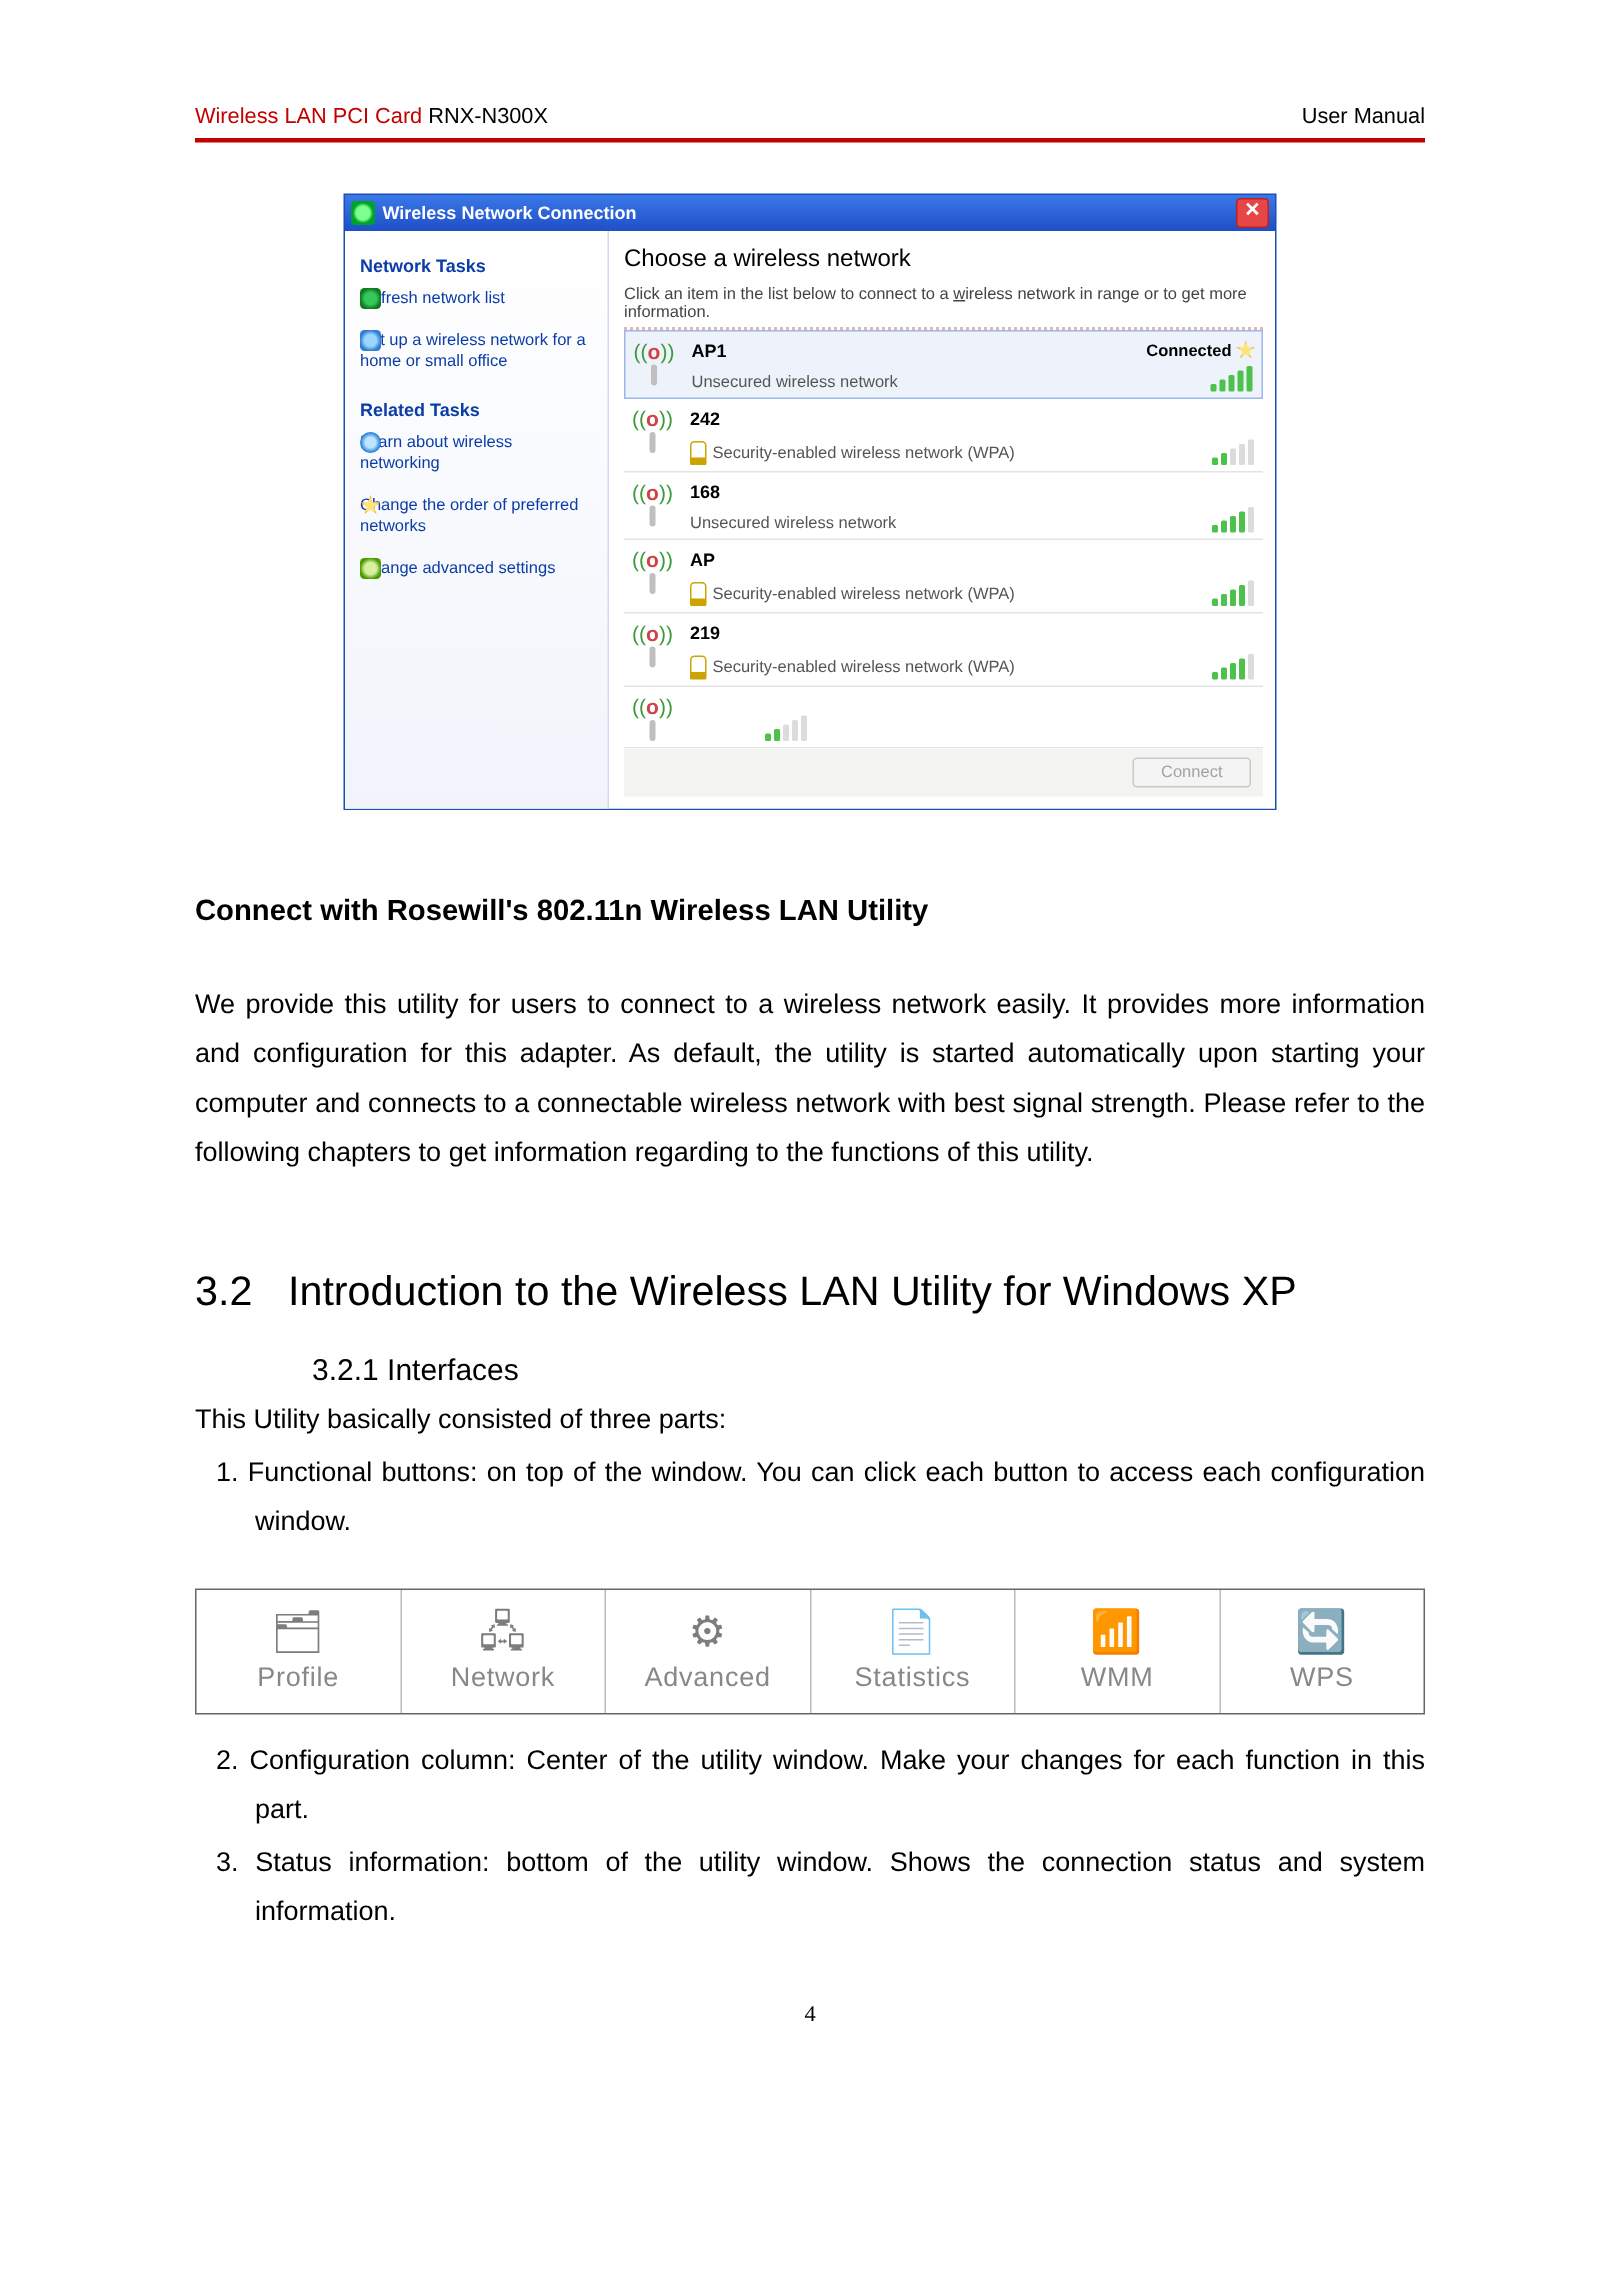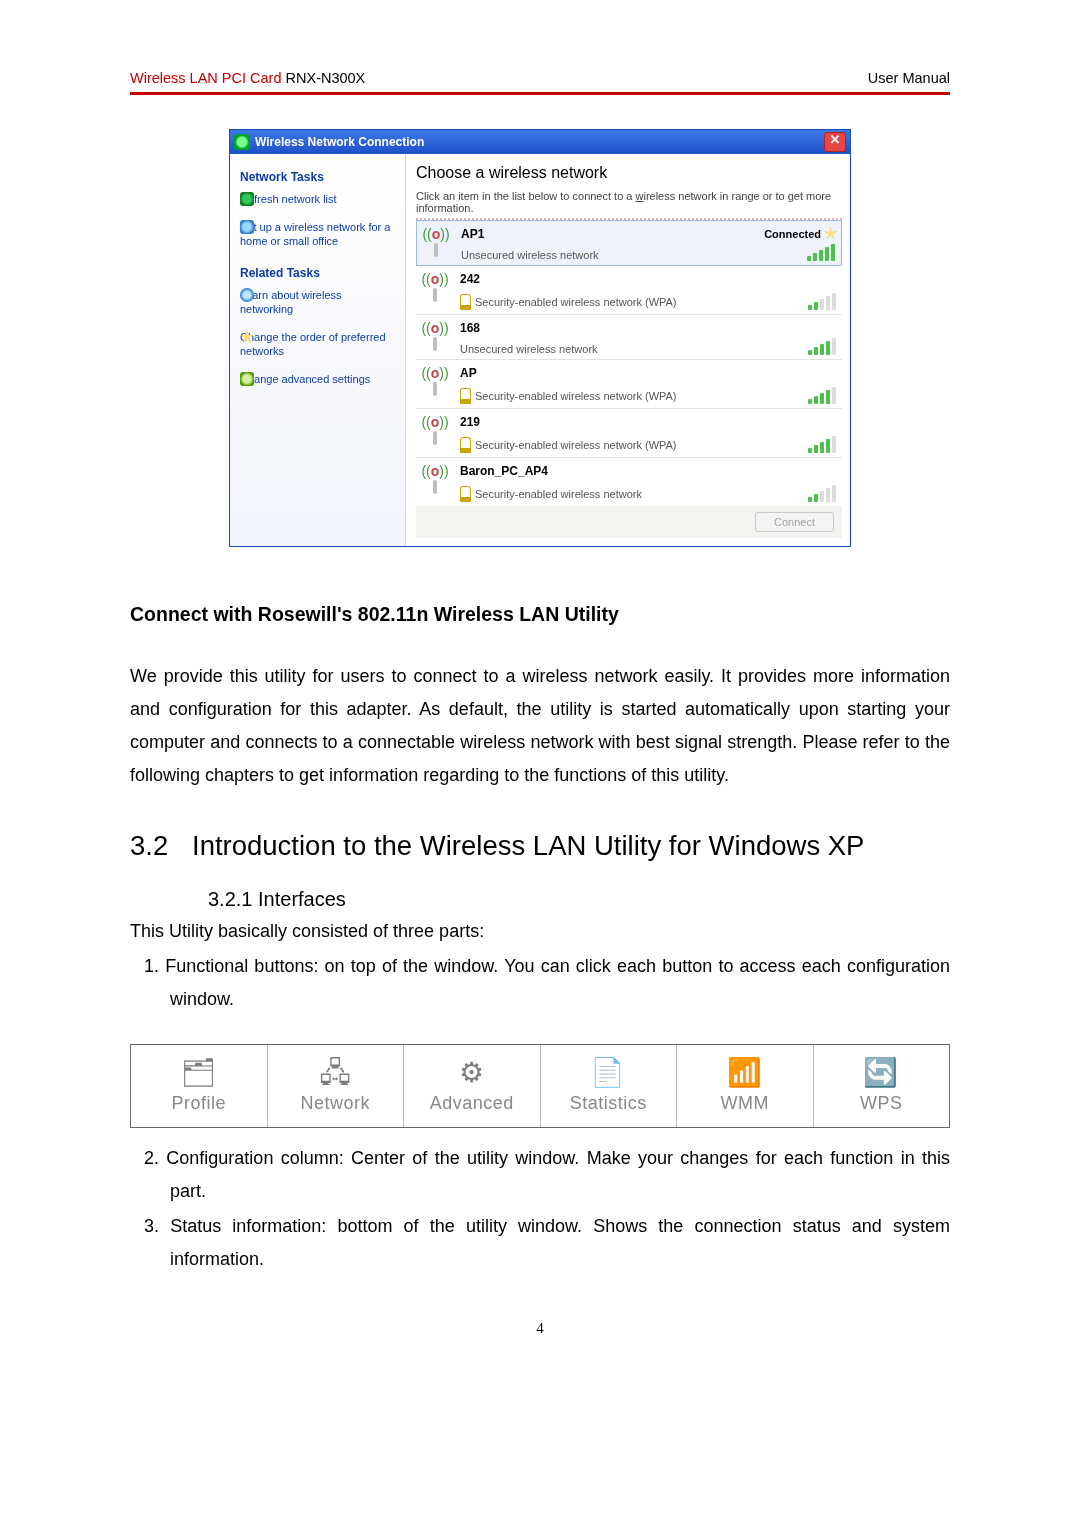--- a/index.html
+++ b/index.html
@@ -186,21 +186,21 @@
     font-weight: bold;
   }
   .body-p {
     font-size: 18px;
     line-height: 33px;
     text-align: justify;
     margin-top: 34px;
   }
   .h2 {
     font-size: 27.5px;
-    margin-top: 38px;
+    margin-top: 60px;
   }
   .h2 .num { display:inline-block; width: 62px; }
   .h3 {
     font-size: 20px;
     margin: 26px 0 0 78px;
   }
   .plain { font-size: 18px; line-height: 33px; margin-top: 4px; }
   .li {
     font-size: 18px; line-height: 33px; text-align: justify;
     padding-left: 40px; text-indent: -26px; margin-top: 2px;
@@ -403,27 +403,20 @@
                   <span class="b4"></span>
                   <span class="b5"></span>
                 </div>
               </div>
             </div>
             <div class="row">
               <div class="wifi-ico">
                 <div>((<b style="color:#c44">o</b>))</div>
                 <div class="ant"></div>
               </div>
-              <div class="net-text">
-                <div class="ssid">Baron_PC_AP4</div>
-                <div class="desc">
-                  <span class="lock"></span>
-                  <span>Security-enabled wireless network</span>
-                </div>
-              </div>
               <div class="rcol">
                 <span></span>
                 <div class="bars lvl2">
                   <span class="b1"></span>
                   <span class="b2"></span>
                   <span class="b3"></span>
                   <span class="b4"></span>
                   <span class="b5"></span>
                 </div>
               </div>

